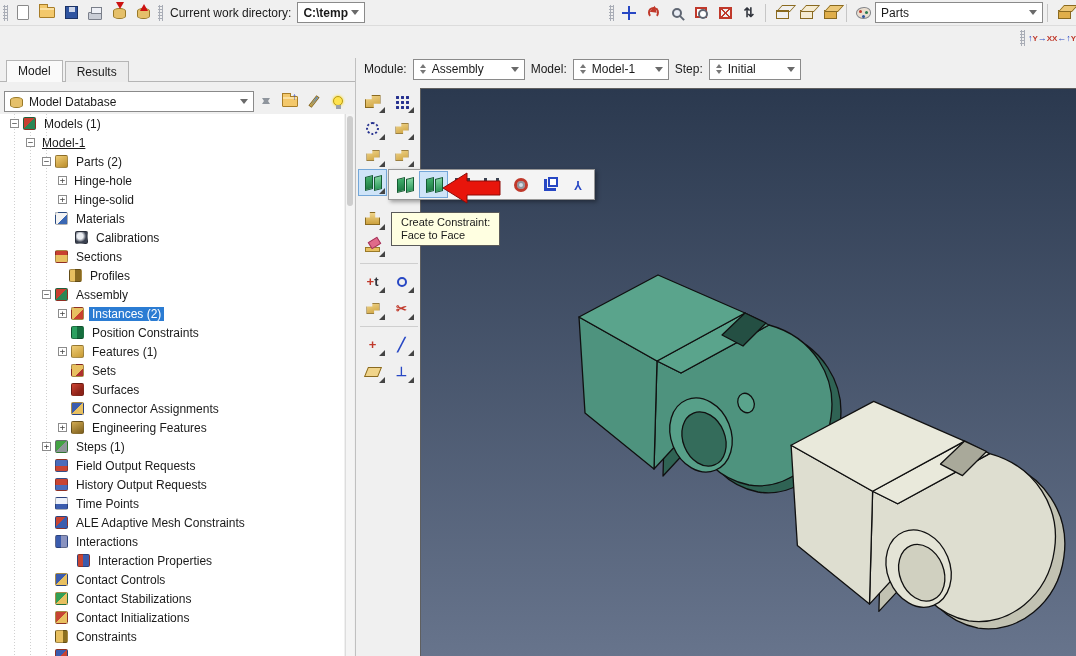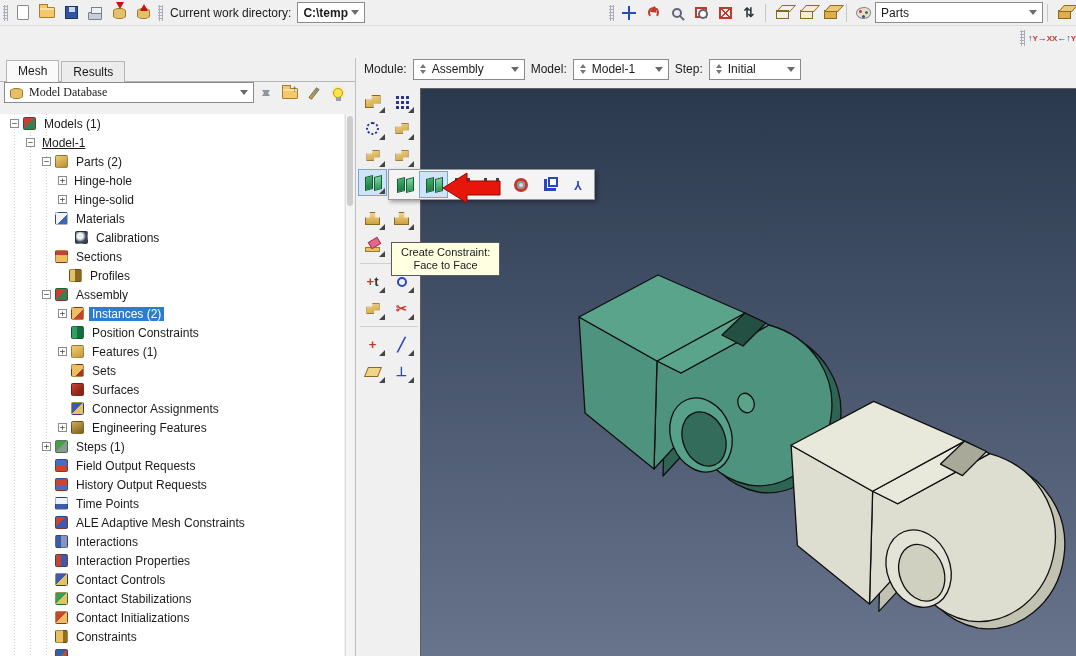--- a/index.html
+++ b/index.html
@@ -29,21 +29,21 @@
   
   #modulebar { position:absolute; left:364px; top:57px; height:24px; display:flex; align-items:center; gap:6px; }
   #modulebar .mlabel { white-space:nowrap; }
   #module-combo { width:112px; } #model-combo { width:96px; } #step-combo { width:92px; }
 
   
   #leftpanel { position:absolute; left:0; top:58px; width:356px; height:598px; background:#f0f0f0; border-right:1px solid #c0c0c0; }
   #tabs { height:24px; border-bottom:1px solid #b5b5b5; padding-left:6px; display:flex; align-items:flex-end; }
   .tab { border:1px solid #b5b5b5; border-bottom:none; background:#ececec; padding:3px 11px 3px; margin-right:2px; position:relative; top:1px; font-size:12px; }
   .tab.active { background:#fafafa; padding-bottom:4px; }
-  #dbrow { height:30px; display:flex; align-items:flex-start; padding:0 4px;font-family:Liberation Serif, serif; }
+  #dbrow { height:30px; display:flex; align-items:flex-end; padding:0 4px; }
   #db-combo { width:250px; }
   #tree { position:absolute; left:0; top:56px; width:344px; height:542px; background:#fff; overflow:hidden;
           background-image:
             repeating-linear-gradient(to bottom,#d0d0d0 0 1px, transparent 1px 3px),
             repeating-linear-gradient(to bottom,#d0d0d0 0 1px, transparent 1px 3px),
             repeating-linear-gradient(to bottom,#d0d0d0 0 1px, transparent 1px 3px);
           background-size:1px 100%,1px 100%,1px 100%;
           background-position:14px 0,30px 0,46px 0; background-repeat:no-repeat; }
   #tree-scroll { position:absolute; right:1px; top:56px; width:9px; height:542px; background:#f4f4f4; border-left:1px solid #ddd; }
   #tree-scroll .thumb { position:absolute; left:1px; top:2px; width:6px; height:90px; background:#cdcdcd; border-radius:3px; }
@@ -88,21 +88,21 @@
   .tool .corner { position:absolute; right:1px; bottom:1px; border:3px solid transparent; border-right:3px solid #444; border-bottom:3px solid #444; width:0; height:0; }
   .tsep { height:1px; background:#cfcfcf; margin:4px 2px; }
   .gap { height:9px; }
 
   
   #flyout { position:absolute; left:388px; top:169px; height:31px; background:#f4f4f4; border:1px solid #979797; box-shadow:2px 2px 4px rgba(0,0,0,.35); display:flex; align-items:center; padding:1px; z-index:30; }
   #flyout .tool { background:transparent; }
   #flyout .tool.pressed { background:#cfe4f8; border-color:#74a7d8; }
 
   
-  #tooltip { position:absolute; left:391px; top:212px; background:#ffffe1; border:1px solid #5a5a5a; padding:3px 9px; font-size:11px; text-align:center; line-height:13px; z-index:40; white-space:nowrap;margin-top:30px; }
+  #tooltip { position:absolute; left:391px; top:212px; background:#ffffe1; border:1px solid #5a5a5a; padding:3px 9px; font-size:11px; line-height:13px; z-index:40; white-space:nowrap; }
 
   
   #arrow { position:absolute; left:440px; top:169px; z-index:50; }
 
   
   #viewport { position:absolute; left:420px; top:88px; width:656px; height:568px; border-left:1px solid #5f5f5f; border-top:1px solid #5f5f5f; }
   #viewport svg { display:block; }
 
   
   .g { display:inline-block; position:relative; }
@@ -285,21 +285,21 @@
         <i class="up"></i>
         <i class="dn"></i>
       </span>
     <span>Initial</span>
     <span class="chev"></span>
   </div>
 </div>
 
 <div id="leftpanel">
   <div id="tabs">
-    <span class="tab active">Mesh</span>
+    <span class="tab active">Model</span>
     <span class="tab">Results</span>
   </div>
   <div id="dbrow">
     <div class="combo" id="db-combo">
       <span class="g g-db" style="margin-right:6px"></span>
       <span>Model Database</span>
       <span class="chev"></span>
     </div>
     <span class="tbtn">
         <span class="g g-spin2"></span>
@@ -420,21 +420,21 @@
       <div class="trow" style="padding-left: 42px;">
         <span style="width: 13px; flex: 0 0 auto; display: inline-block;"></span>
         <span class="ti ti-ale"></span>
         <span class="tlabel">ALE Adaptive Mesh Constraints</span>
       </div>
       <div class="trow" style="padding-left: 42px;">
         <span style="width: 13px; flex: 0 0 auto; display: inline-block;"></span>
         <span class="ti ti-interactions"></span>
         <span class="tlabel">Interactions</span>
       </div>
-      <div class="trow" style="padding-left: 42px;">
+      <div class="trow" style="padding-left: 64px;">
         <span style="width: 13px; flex: 0 0 auto; display: inline-block;"></span>
         <span class="ti ti-interaction-properties"></span>
         <span class="tlabel">Interaction Properties</span>
       </div>
       <div class="trow" style="padding-left: 42px;">
         <span style="width: 13px; flex: 0 0 auto; display: inline-block;"></span>
         <span class="ti ti-contact-controls"></span>
         <span class="tlabel">Contact Controls</span>
       </div>
       <div class="trow" style="padding-left: 42px;">

